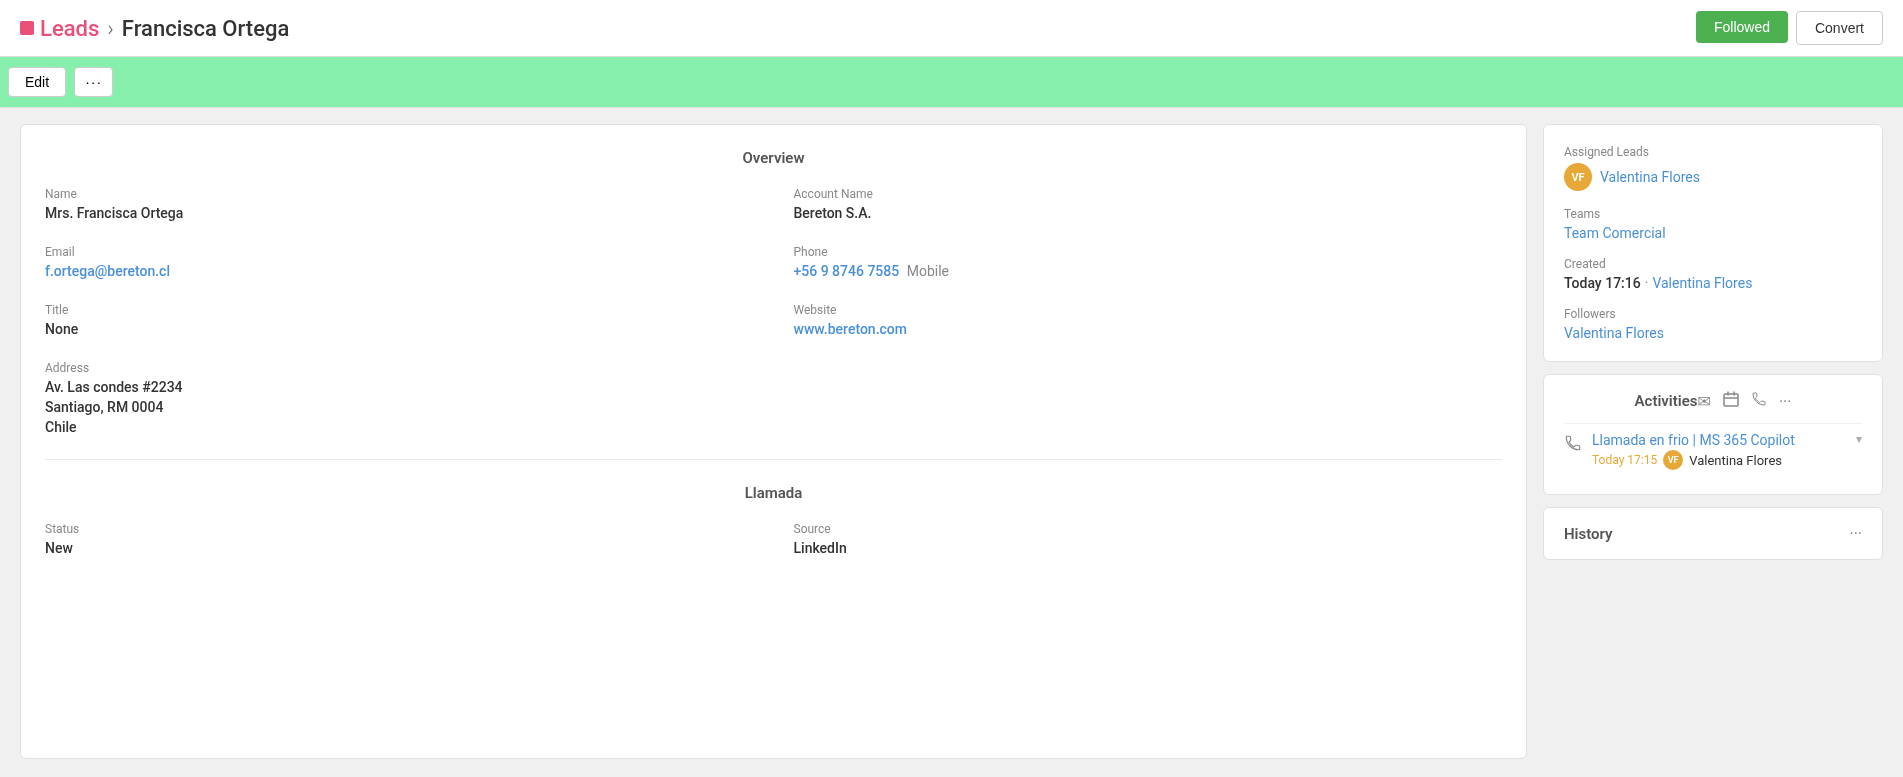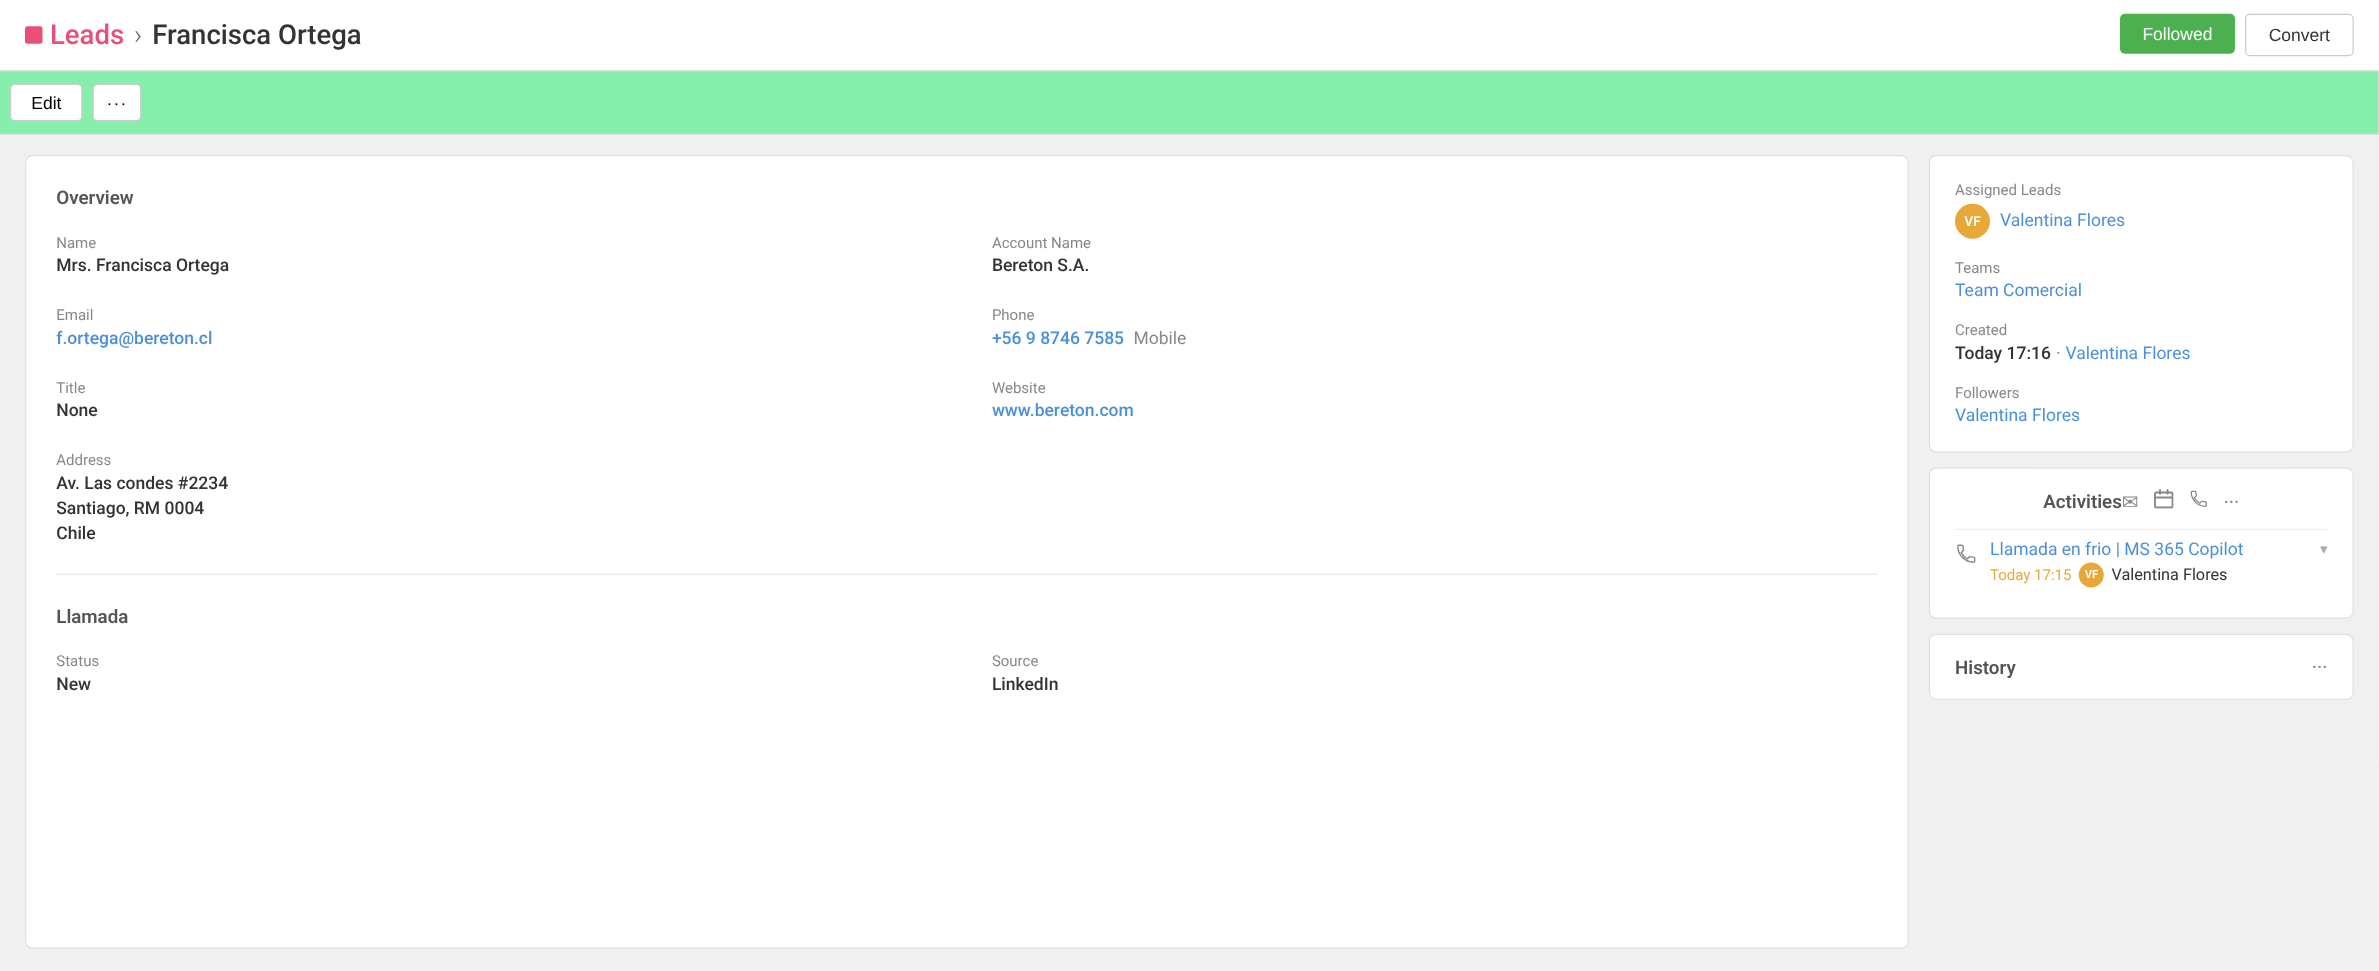--- a/index.html
+++ b/index.html
@@ -119,20 +119,21 @@
       border-radius: 6px;
       border: 1px solid #e0e0e0;
       padding: 24px;
     }
 
     .section-title {
       font-size: 15px;
       font-weight: 600;
       color: #555;
       margin-bottom: 20px;
+      text-align: center;
     }
 
     .fields-grid {
       display: grid;
       grid-template-columns: 1fr 1fr;
       gap: 24px 40px;
     }
 
     .field-group {
       display: flex;

